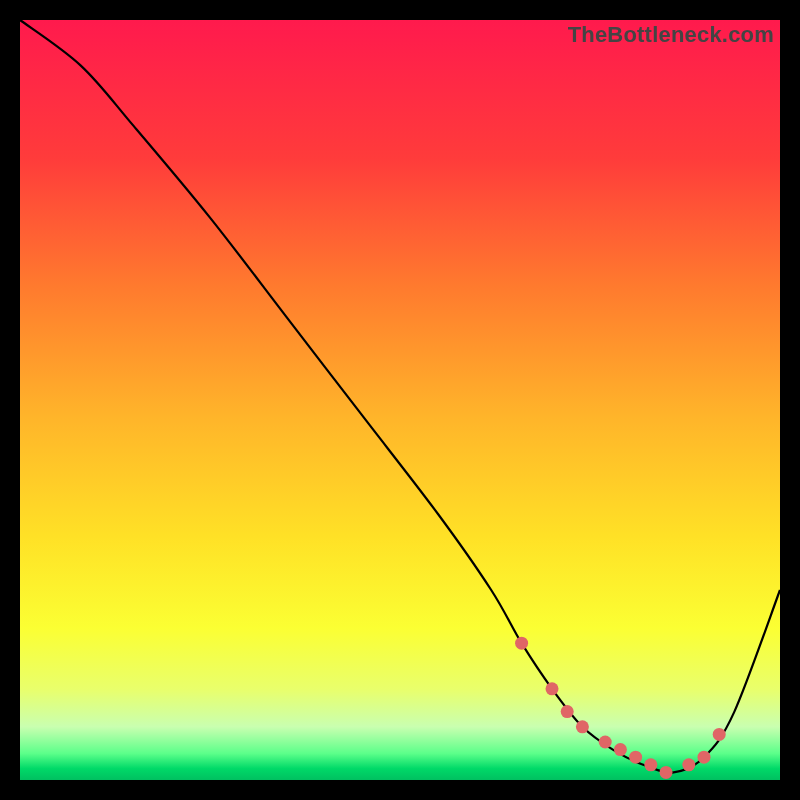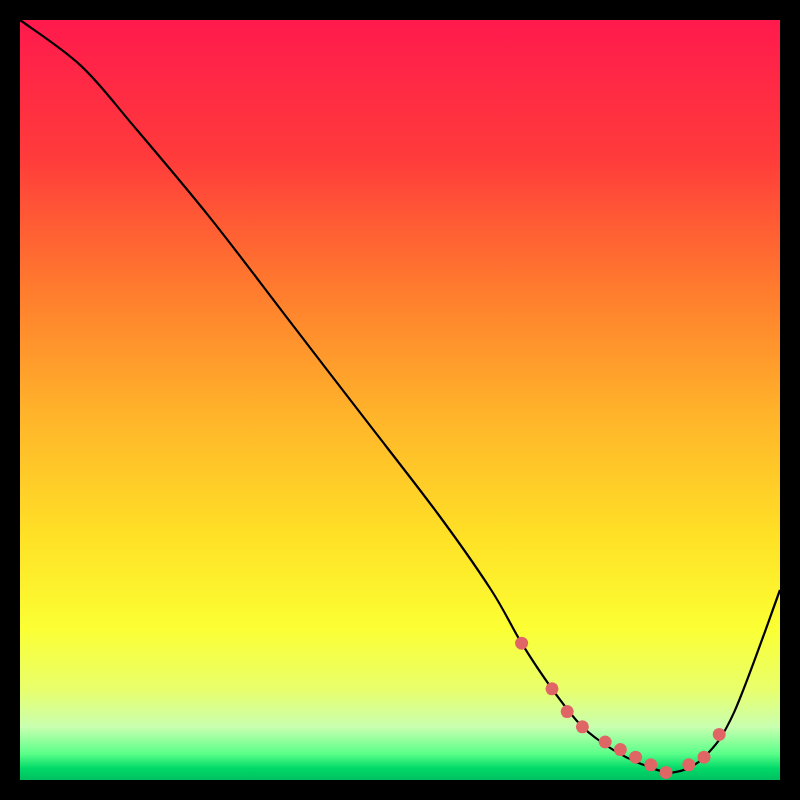--- a/index.html
+++ b/index.html
@@ -80,14 +80,15 @@
         <circle cx="600.4" cy="729.6" r="6.5" fill="#e06666" stroke="#b24848" stroke-width="0"></circle>
         <circle cx="615.6" cy="737.2" r="6.5" fill="#e06666" stroke="#b24848" stroke-width="0"></circle>
         <circle cx="630.8" cy="744.8" r="6.5" fill="#e06666" stroke="#b24848" stroke-width="0"></circle>
         <circle cx="646" cy="752.4" r="6.5" fill="#e06666" stroke="#b24848" stroke-width="0"></circle>
         <circle cx="668.8" cy="744.8" r="6.5" fill="#e06666" stroke="#b24848" stroke-width="0"></circle>
         <circle cx="684" cy="737.2" r="6.5" fill="#e06666" stroke="#b24848" stroke-width="0"></circle>
         <circle cx="699.2" cy="714.4" r="6.5" fill="#e06666" stroke="#b24848" stroke-width="0"></circle>
       </g>
   </svg>
 
+  <div class="watermark">TheBottleneck.com</div>
 
 </div>
 
 </body></html>

